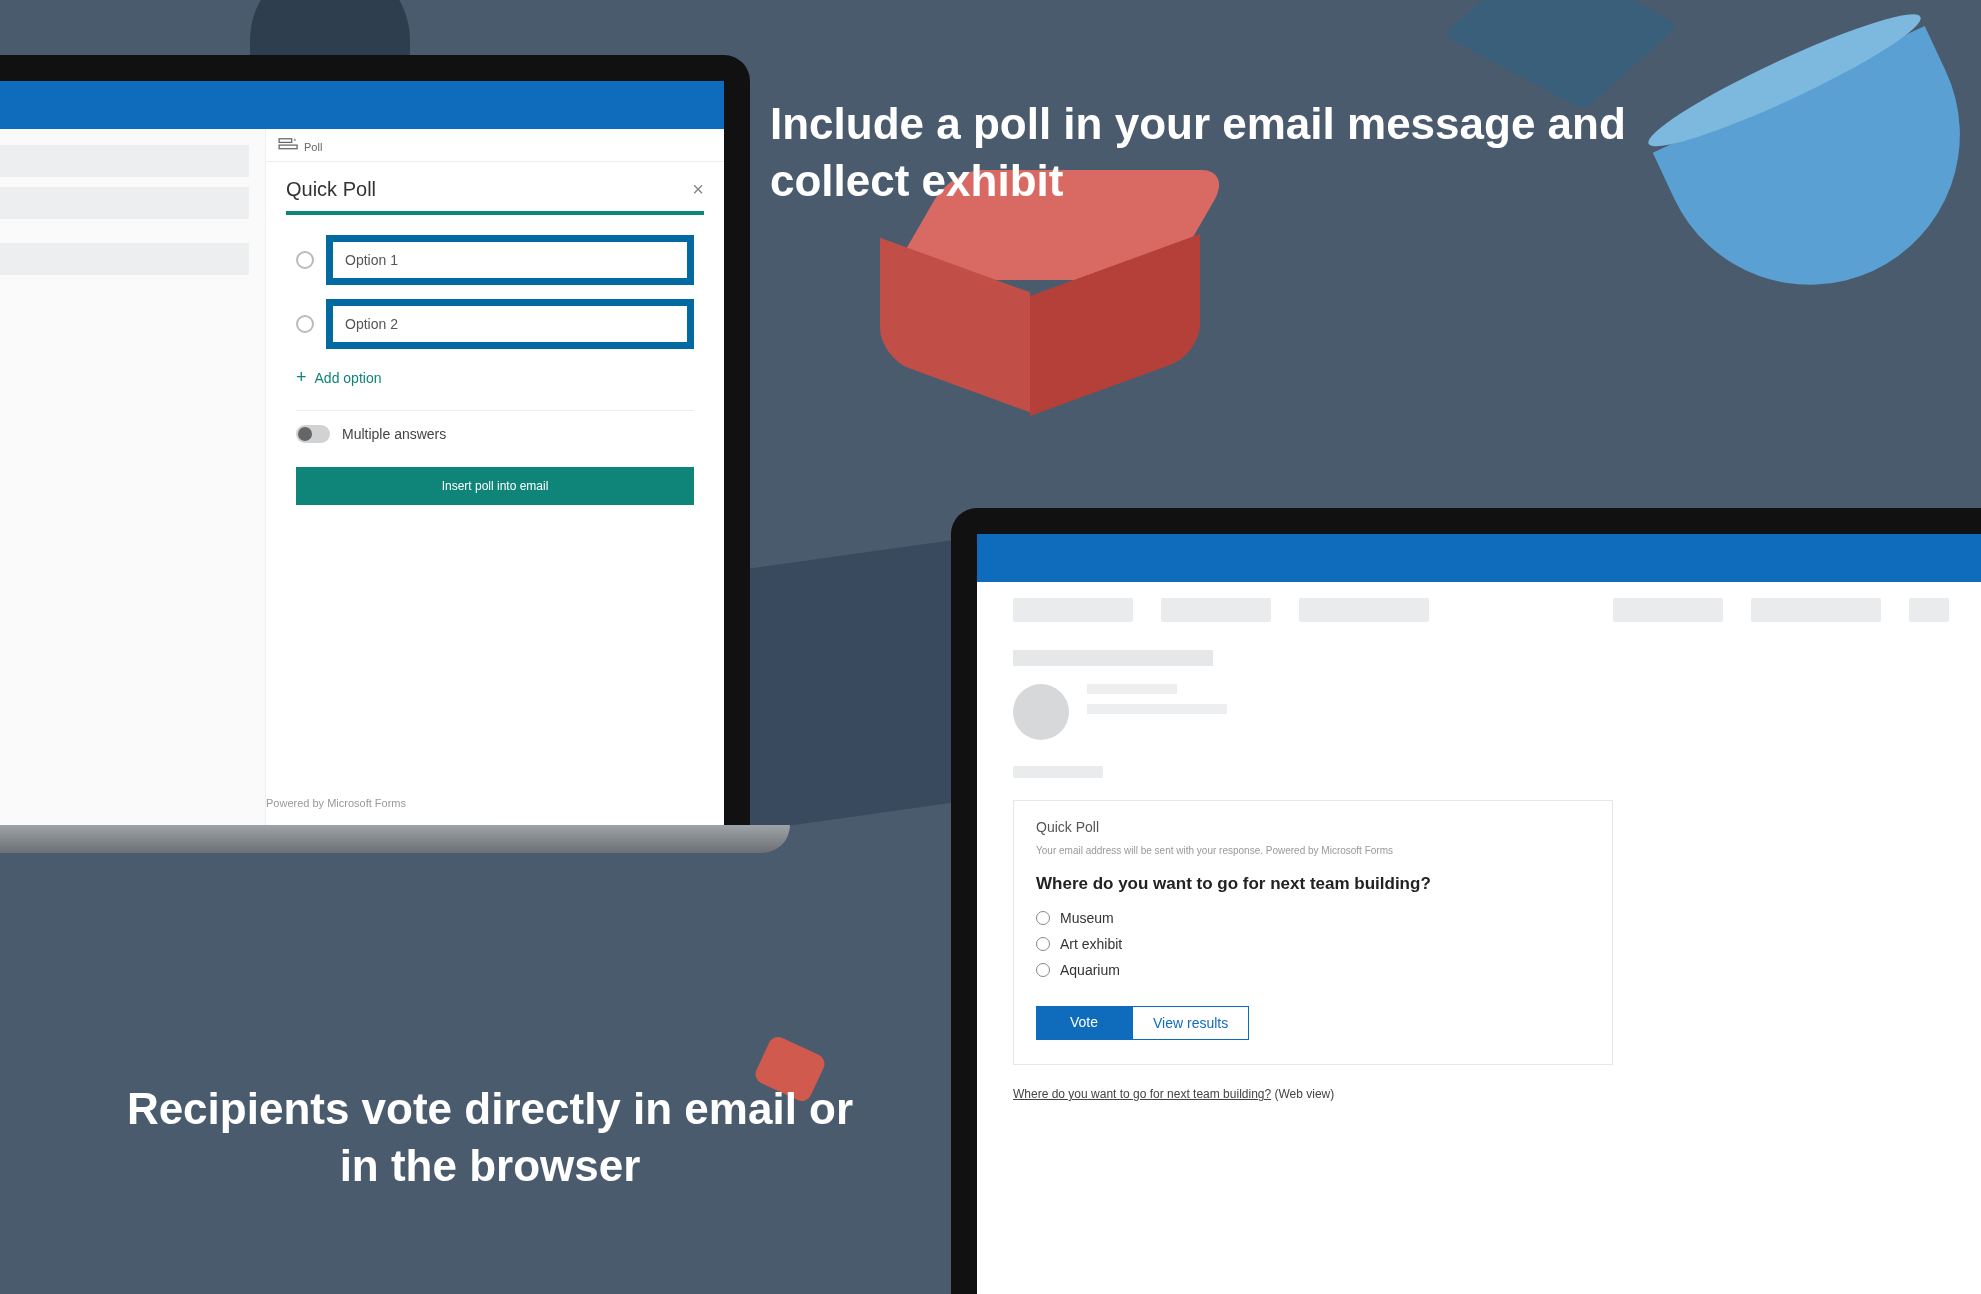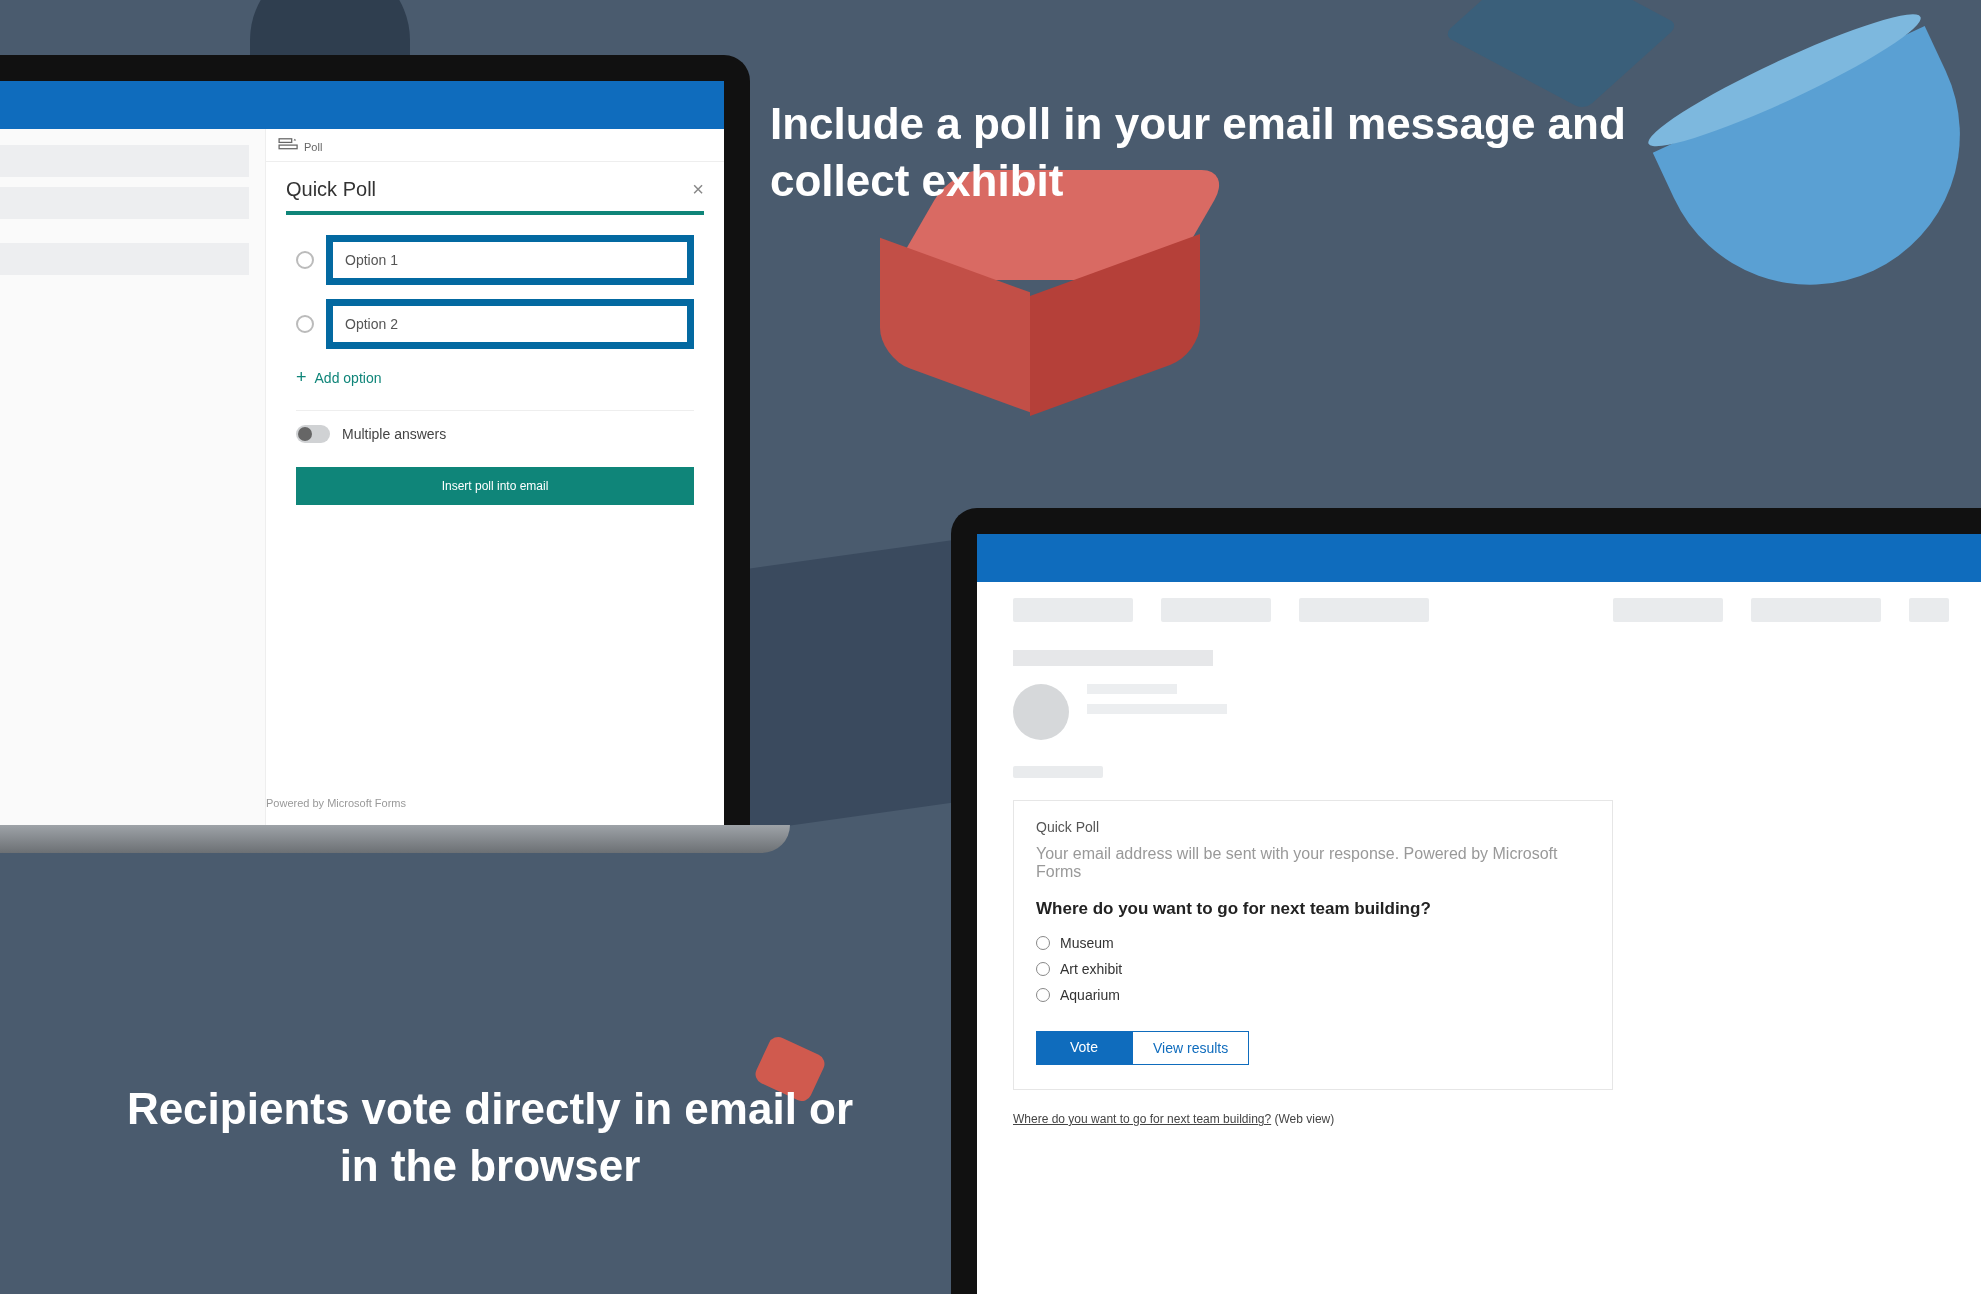--- a/index.html
+++ b/index.html
@@ -259,21 +259,21 @@
   .msg-head { display:flex; align-items:flex-start; gap:18px; margin-bottom:26px;}
   .avatar { width:56px; height:56px; border-radius:50%; background:#d6d8da; }
   .msg-lines { flex:1; }
   .msg-lines div { height:10px; background:#eceef0; margin-bottom:10px; }
   .poll-card {
     border:1px solid #e6e6e6;
     padding: 18px 22px 24px;
     width: 600px;
   }
   .poll-card-title { font-size:14px; color:#555; margin-bottom:10px; }
-  .poll-sub { font-size:16px; color:#999; margin-bottom:18px; }
+  .poll-sub { font-size:10px; color:#999; margin-bottom:18px; }
   .poll-q { font-size:17px; font-weight:600; color:#222; margin-bottom:16px; }
   .poll-opt { display:flex; align-items:center; gap:10px; font-size:14px; color:#333; margin-bottom:10px; }
   .poll-opt .r { width:14px; height:14px; border:1.5px solid #888; border-radius:50%; }
   .poll-actions { display:flex; margin-top:28px; }
   .btn-vote { background:#0f6cbd; color:#fff; padding:8px 34px; font-size:14px; cursor:pointer; }
   .btn-results { border:1px solid #0f6cbd; color:#0f6cbd; padding:8px 20px; font-size:14px; background:#fff; cursor:pointer;}
   .webview-line { font-size:12px; color:#444; margin-top:22px; }
   .webview-line .u { text-decoration:underline; }
 </style>
 </head>

